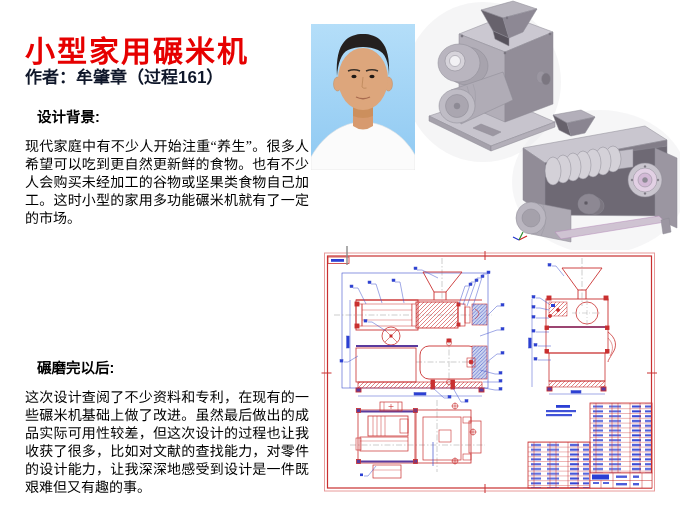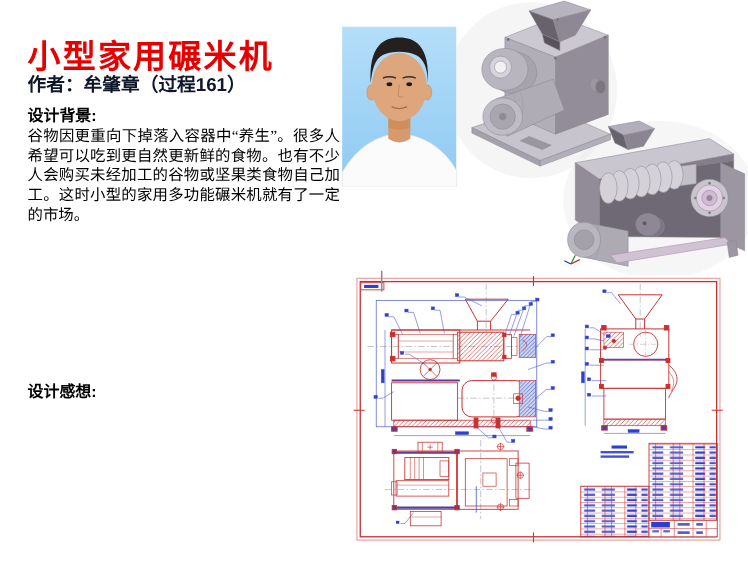--- a/index.html
+++ b/index.html
@@ -4,43 +4,44 @@
 <style>
   html,body{margin:0;padding:0;background:#fff;}
   .page{position:relative;width:680px;height:510px;background:#fff;overflow:hidden;
         font-family:"Liberation Serif",serif;}
   .abs{position:absolute;}
   .title{left:25px;top:27px;font-family:"Liberation Sans",sans-serif;font-weight:bold;
          font-size:30px;letter-spacing:2px;color:#e60000;white-space:nowrap;}
   .author{left:25px;top:63px;font-family:"Liberation Sans",sans-serif;font-weight:bold;
           font-size:17px;color:#0f172a;white-space:nowrap;}
   .sec{left:25px;width:284px;}
-  .sec h3{margin:0;font-family:"Liberation Sans",sans-serif;font-weight:bold;
+  .sec h3{margin:12px;font-family:"Liberation Sans",sans-serif;font-weight:bold;
           font-size:14.5px;color:#000;}
   .sec p{margin:2px 0 0 0;font-size:14px;line-height:18px;color:#000;
          text-align:justify;}
   .photo{left:311px;top:24px;width:104px;height:146px;}
   .renders{left:415px;top:0px;width:265px;height:250px;}
   .drawing{left:320px;top:246px;width:360px;height:264px;}
   svg{display:block;}
 </style>
 </head>
 <body>
 
 <div class="page">
 
   <div class="abs title">小型家用碾米机</div>
   <div class="abs author">作者：牟肇章（过程161）</div>
 
   <div class="abs sec" style="top:93px">
     <h3>设计背景:</h3>
-    <p>谷物因更重向下掉落入容器中“养生”。很多人希望可以吃到更自然更新鲜的食物。也有不少人会购买未经加工的谷物或坚果类食物自己加工。这时小型的家用多功能碾米机就有了一定的市场。</p>
+    <p>现代家庭中有不少人开始注重“养生”。很多人希望可以吃到更自然更新鲜的食物。也有不少人会购买未经加工的谷物或坚果类食物自己加工。这时小型的家用多功能碾米机就有了一定的市场。</p>
   </div>
   <div class="abs sec" style="top:344px">
-    <h3>设计感想:</h3>
+    <h3>碾磨完以后:</h3>
+    <p>这次设计查阅了不少资料和专利，在现有的一些碾米机基础上做了改进。虽然最后做出的成品实际可用性较差，但这次设计的过程也让我收获了很多，比如对文献的查找能力，对零件的设计能力，让我深深地感受到设计是一件既艰难但又有趣的事。</p>
   </div>
 
   <svg class="abs photo" viewBox="0 0 104 146" role="img">
     <defs>
       <linearGradient id="pbg" x1="0" y1="0" x2="0" y2="1">
         <stop offset="0" stop-color="#b4def9"></stop>
           <stop offset="1" stop-color="#8fc9f2"></stop>
       </linearGradient>
     </defs>
     <rect x="0" y="0" width="104" height="146" fill="url(#pbg)"></rect>

